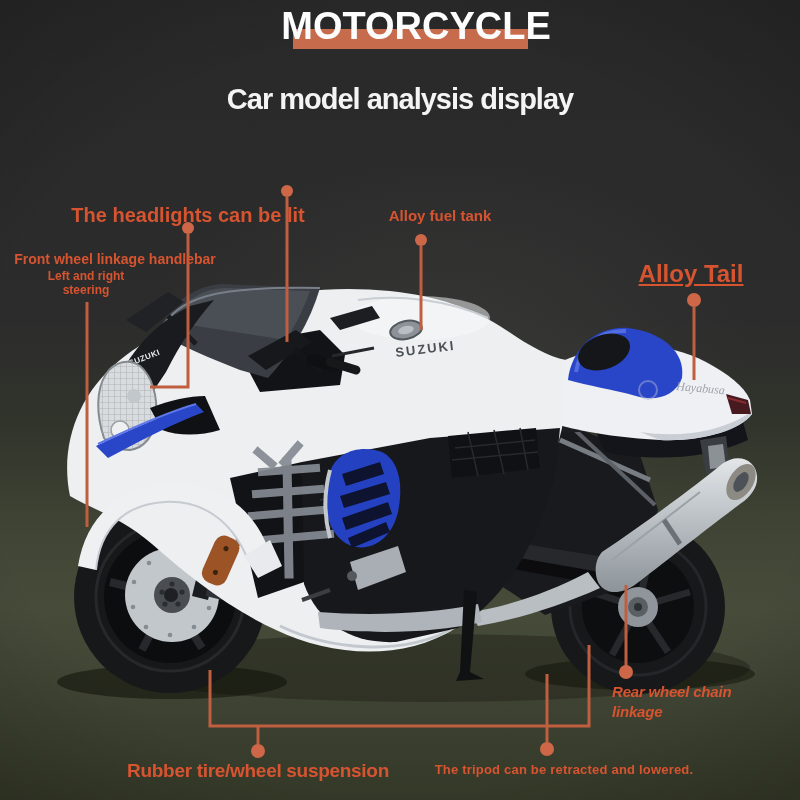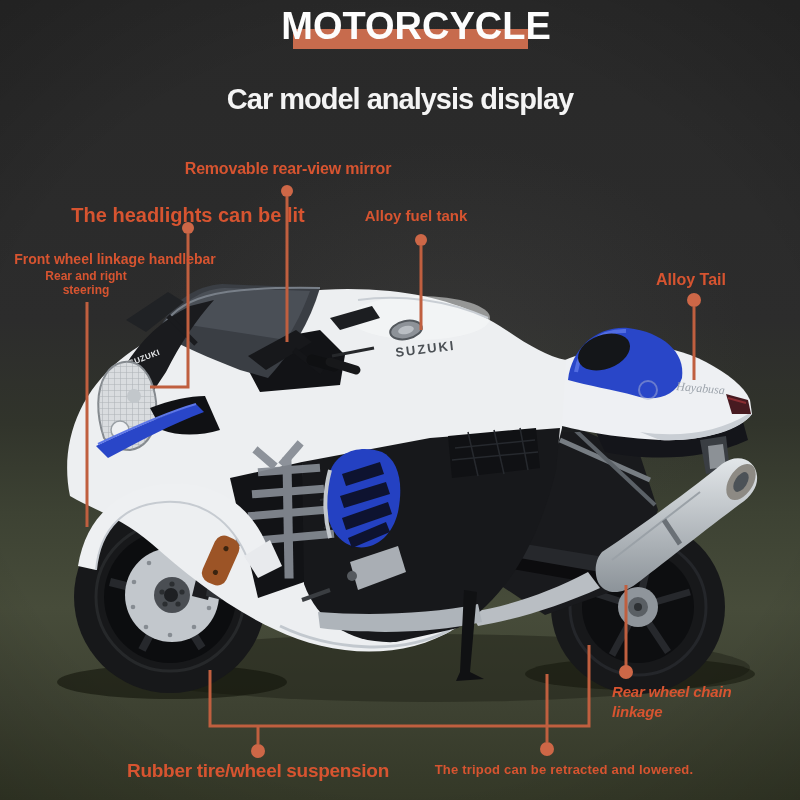--- a/index.html
+++ b/index.html
@@ -13,24 +13,24 @@
   }
   .abs{position:absolute;}
   .layer{position:absolute;inset:0;width:800px;height:800px;}
   .title-bar{left:293px;top:29px;width:235px;height:20px;background:#c76b4d;}
   .title{left:416px;top:5px;transform:translateX(-50%);color:#fdfdfd;font-size:38px;font-weight:bold;white-space:nowrap;letter-spacing:0px;}
   .subtitle{left:400px;top:83px;transform:translateX(-50%);color:#f4f4f4;font-size:29px;font-weight:bold;white-space:nowrap;letter-spacing:-1px;}
   .callout{color:#d75430;font-weight:bold;white-space:nowrap;}
   .c-center{transform:translateX(-50%);text-align:center;}
   .lbl-mirror{left:288px;top:160px;font-size:16px;letter-spacing:-0.2px;}
   .lbl-headlights{left:188px;top:204px;font-size:20px;}
-  .lbl-tank{left:416px;top:207px;font-size:15px;}
+  .lbl-tank{left:440px;top:207px;font-size:15px;}
   .lbl-handlebar{left:115px;top:251px;font-size:14px;}
   .lbl-handlebar-sub{left:86px;top:269px;font-size:12px;white-space:normal;width:112px;line-height:14px;}
-  .lbl-tail{left:691px;top:271px;font-size:16px;}
+  .lbl-tail{left:691px;top:260px;font-size:24px;text-decoration:underline;}
   .lbl-chain{left:612px;top:682px;font-size:15px;white-space:normal;width:130px;line-height:20px;letter-spacing:-0.2px;font-style:italic;}
   .lbl-rubber{left:258px;top:760px;font-size:19px;letter-spacing:-0.3px;}
   .lbl-tripod{left:556px;top:762px;font-size:13px;letter-spacing:0.2px;margin-left:8px;}
 </style>
 </head>
 <body>
 
 <div class="stage">
 
   <svg class="layer" viewBox="0 0 800 800">
@@ -273,23 +273,22 @@
     <g>
       <path d="M547 674 L547 742"></path>
       <circle cx="547" cy="749" r="7" fill="#cd6747" stroke="none"></circle>
     </g>
   </svg>
 
   <div class="abs title-bar"></div>
   <div class="abs subtitle">Car model analysis display</div>
   <div class="abs title">MOTORCYCLE</div>
 
-  <div class="abs callout c-center lbl-mirror">Removable rear-view mirror</div>
   <div class="abs callout c-center lbl-headlights">The headlights can be lit</div>
   <div class="abs callout c-center lbl-tank">Alloy fuel tank</div>
   <div class="abs callout c-center lbl-handlebar">Front wheel linkage handlebar</div>
-  <div class="abs callout c-center lbl-handlebar-sub">Rear and right steering</div>
+  <div class="abs callout c-center lbl-handlebar-sub">Left and right steering</div>
   <div class="abs callout c-center lbl-tail">Alloy Tail</div>
   <div class="abs callout lbl-chain">Rear wheel chain linkage</div>
   <div class="abs callout c-center lbl-rubber">Rubber tire/wheel suspension</div>
   <div class="abs callout c-center lbl-tripod">The tripod can be retracted and lowered.</div>
 
 </div>
 
 </body></html>

